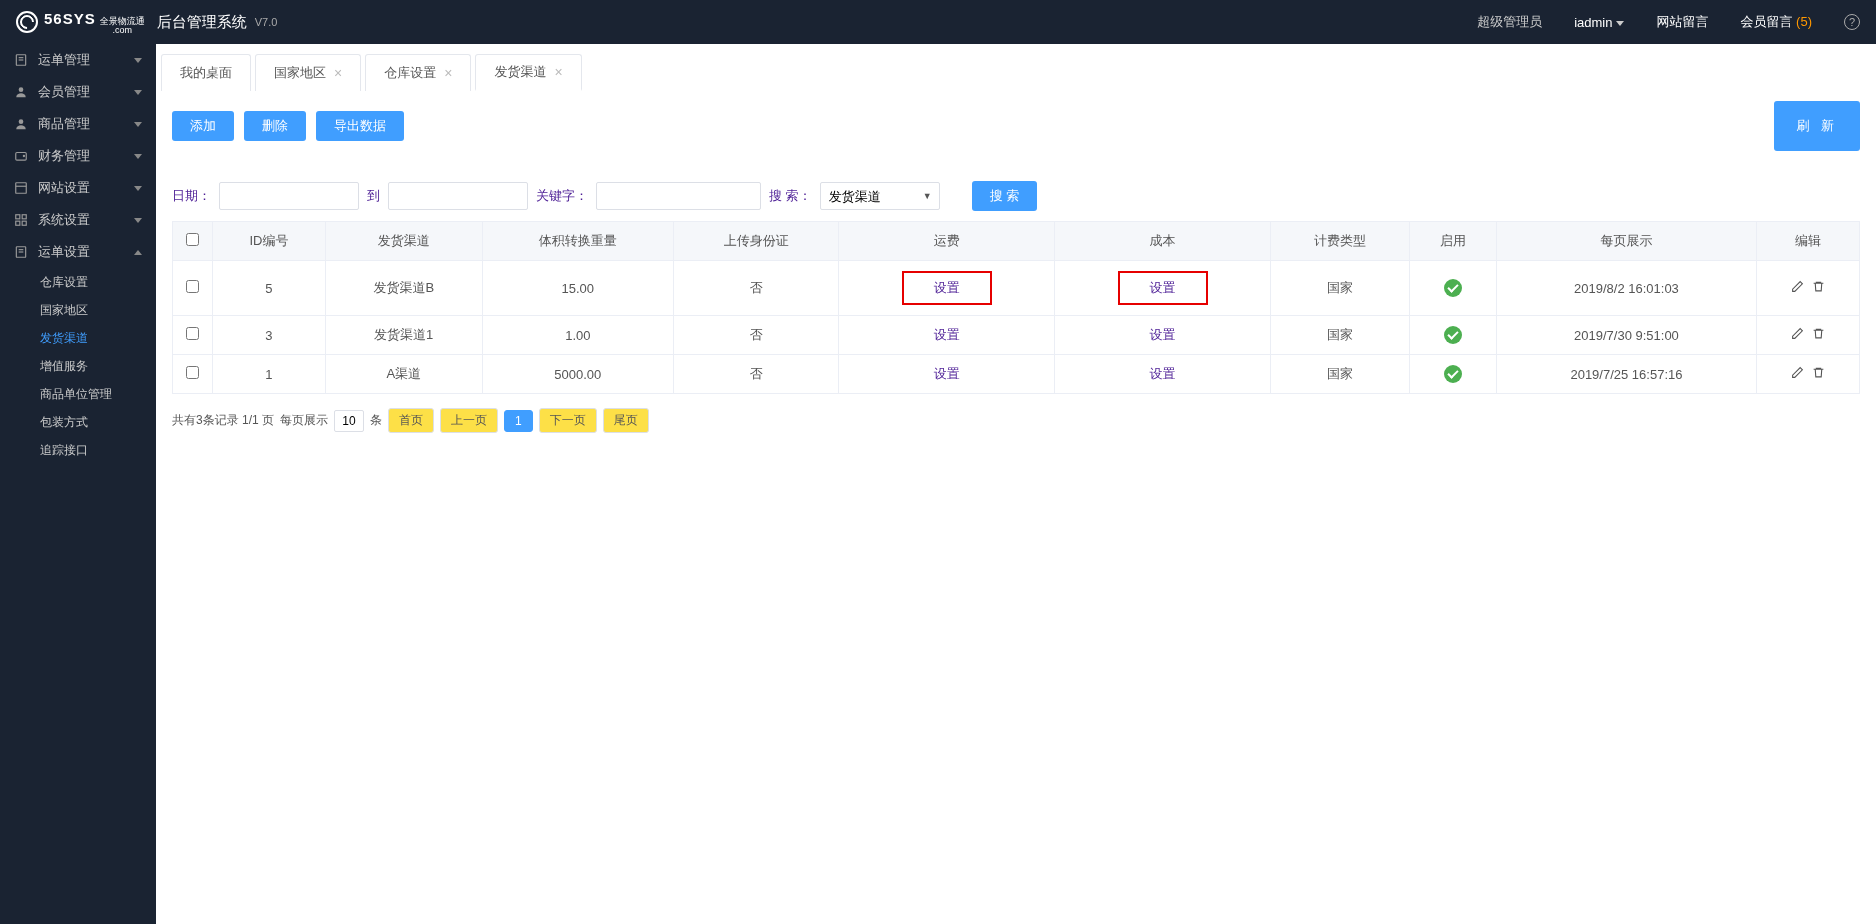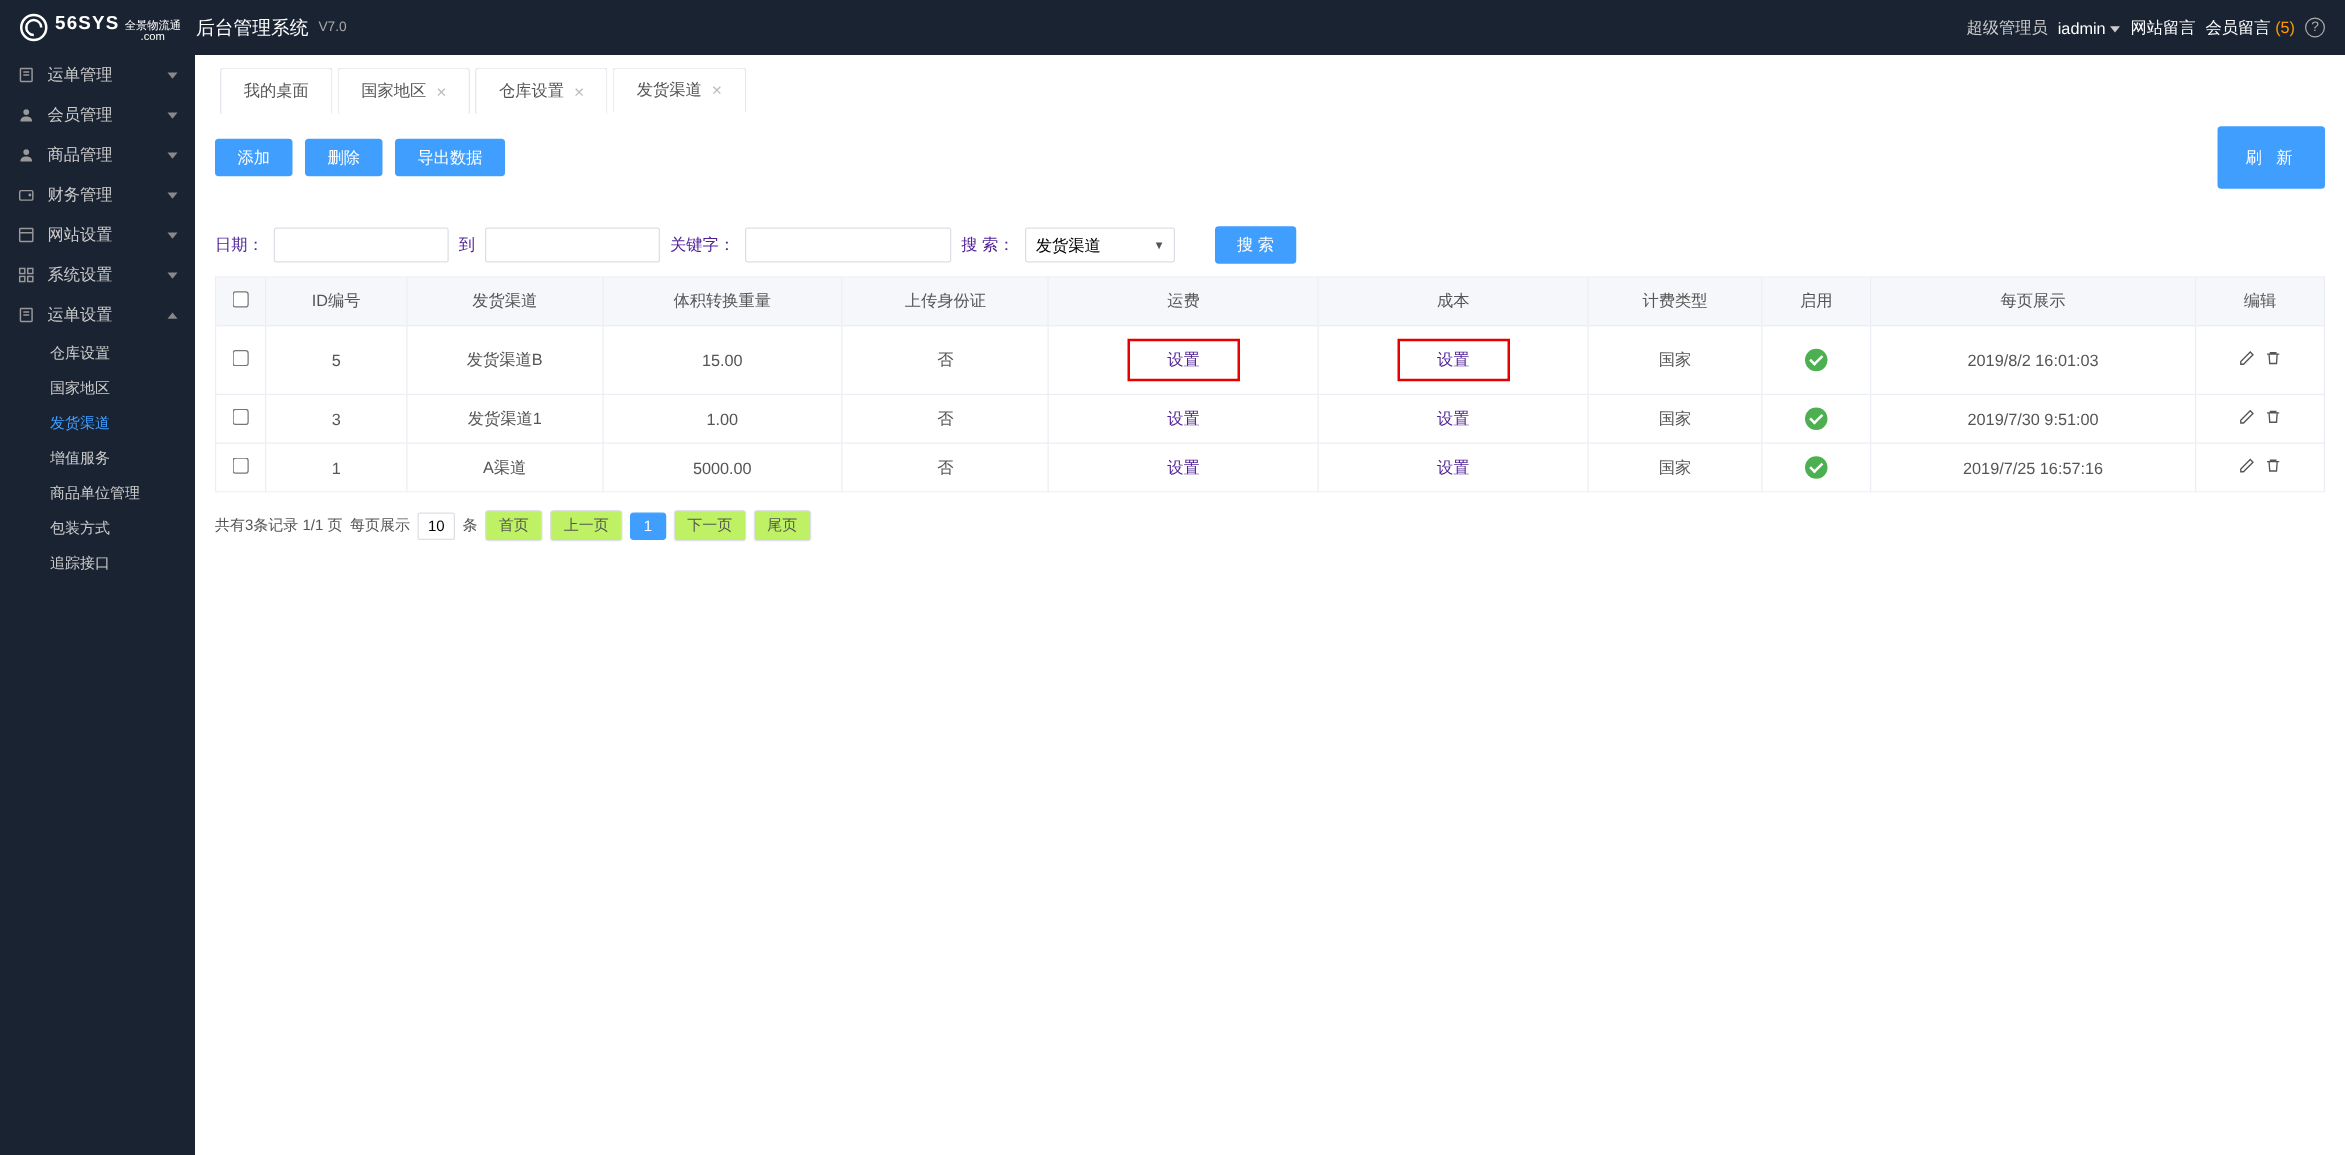--- a/index.html
+++ b/index.html
@@ -6,42 +6,42 @@
     body { font-family: "Microsoft YaHei", Arial, sans-serif; font-size: 13px; color: #333; background: #f5f5f5; }
     
     .header { height: 44px; background: #1a2332; color: #fff; display: flex; align-items: center; padding: 16px 16px; }
     .logo { display: flex; align-items: center; gap: 6px; }
     .logo-icon { width: 22px; height: 22px; border-radius: 50%; border: 2px solid #fff; display: flex; align-items: center; justify-content: center; }
     .logo-icon::before { content: ""; width: 10px; height: 10px; border: 2px solid #fff; border-radius: 50%; border-right-color: transparent; transform: rotate(45deg); }
     .logo-text { font-size: 15px; font-weight: bold; letter-spacing: 1px; }
     .logo-sub { font-size: 9px; margin-left: 2px; line-height: 1; text-align: center; }
     .system-title { margin-left: 12px; font-size: 15px; }
     .version { margin-left: 8px; font-size: 11px; color: #aaa; }
-    .header-right { margin-left: auto; display: flex; align-items: center; gap: 8px; font-size: 13px; text-align: center; }
+    .header-right { margin-left: auto; display: flex; align-items: center; gap: 32px; font-size: 13px; text-align: center; }
     .header-right span { cursor: pointer; }
     .header-right .role-label { color: #ccc; }
     .badge { color: #ff9800; }
     .chevron-down::after { content: ""; display: inline-block; width: 0; height: 0; border-left: 4px solid transparent; border-right: 4px solid transparent; border-top: 5px solid #ccc; margin-left: 4px; vertical-align: middle; }
     .help-icon { width: 16px; height: 16px; border: 1.5px solid #aaa; border-radius: 50%; display: flex; align-items: center; justify-content: center; font-size: 11px; color: #aaa; }
     
     .container { display: flex; height: calc(100vh - 44px); }
     
     .sidebar { width: 156px; background: #1a2332; color: #ccc; overflow-y: auto; }
     .menu-item { display: flex; align-items: center; height: 32px; padding: 0 14px; cursor: pointer; font-size: 13px; }
     .menu-icon { width: 14px; height: 14px; margin-right: 10px; display: inline-flex; align-items: center; justify-content: center; }
     .menu-label { flex: 1; }
     .menu-chevron { width: 0; height: 0; border-left: 4px solid transparent; border-right: 4px solid transparent; border-top: 5px solid #888; transition: transform 0.2s; }
     .menu-chevron.up { transform: rotate(180deg); }
     .submenu { background: #1a2332; }
     .submenu-item { height: 28px; display: flex; align-items: center; padding-left: 40px; font-size: 12px; cursor: pointer; color: #ccc; }
     .submenu-item.active { color: #409eff; }
     
     .main { flex: 1; background: #fff; display: flex; flex-direction: column; overflow: hidden; }
     
-    .tabs { display: flex; padding: 10px 20px 0; background: #fff; }
+    .tabs { display: flex; padding: 10px 5px 0; background: #fff; }
     .tab { padding: 8px 18px; border: 1px solid #e4e7ed; border-bottom: none; margin-right: 4px; cursor: pointer; font-size: 13px; color: #555; display: flex; align-items: center; gap: 8px; background: #fff; border-radius: 3px 3px 0 0; position: relative; }
     .tab.active { border-bottom: 2px solid #fff; z-index: 2; }
     .tab-close { color: #bbb; font-size: 14px; line-height: 1; }
     
     .toolbar { padding: 10px 16px; display: flex; align-items: center; gap: 10px; border-bottom: 0; }
     .btn { padding: 6px 18px; border: none; border-radius: 3px; cursor: pointer; font-size: 13px; color: #fff; }
     .btn-primary { background: #409eff; }
     .btn-refresh { margin-left: auto; background: #409eff; padding: 16px 22px; letter-spacing: 4px; }
     
     .filter-bar { padding: 20px 16px 10px; display: flex; align-items: center; gap: 8px; font-size: 13px; }
@@ -60,21 +60,21 @@
     td { color: #555; }
     .link { color: #4c1d95; cursor: pointer; }
     .highlight-box { border: 2px solid #e60000; display: inline-block; padding: 6px 30px; }
     .check-icon { display: inline-flex; width: 18px; height: 18px; background: #4caf50; border-radius: 50%; align-items: center; justify-content: center; }
     .check-icon::after { content: ""; width: 4px; height: 8px; border: solid #fff; border-width: 0 2px 2px 0; transform: rotate(45deg); margin-top: -2px; }
     .action-icons { display: flex; justify-content: center; gap: 8px; }
     .edit-icon, .delete-icon { cursor: pointer; color: #555; }
     
     .pagination { padding: 14px 16px; display: flex; align-items: center; gap: 6px; font-size: 12px; color: #555; }
     .page-size-input { width: 30px; height: 22px; border: 1px solid #dcdfe6; text-align: center; border-radius: 2px; font-size: 12px; }
-    .page-btn { padding: 3px 10px; border: 1px solid #dcdfe6; background: #bef264; border-radius: 3px; cursor: pointer; font-size: 12px; color: #555; }
+    .page-btn { padding: 3px 10px; border: 1px solid #dcdfe6; background: #fde047; border-radius: 3px; cursor: pointer; font-size: 12px; color: #555; }
     .page-btn.active { background: #409eff; color: #fff; border-color: #409eff; }
     
     input[type="checkbox"] { width: 13px; height: 13px; cursor: pointer; }
   </style>
 </head>
 <body>
 
 <div class="header">
   <div class="logo">
     <div class="logo-icon"></div>

